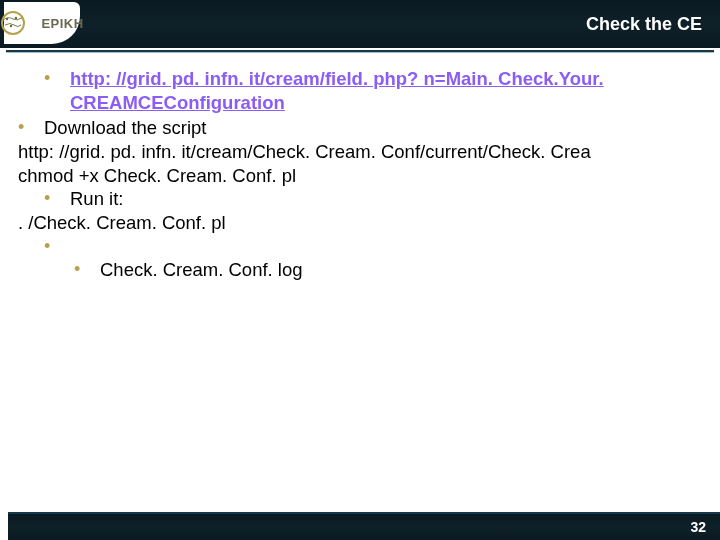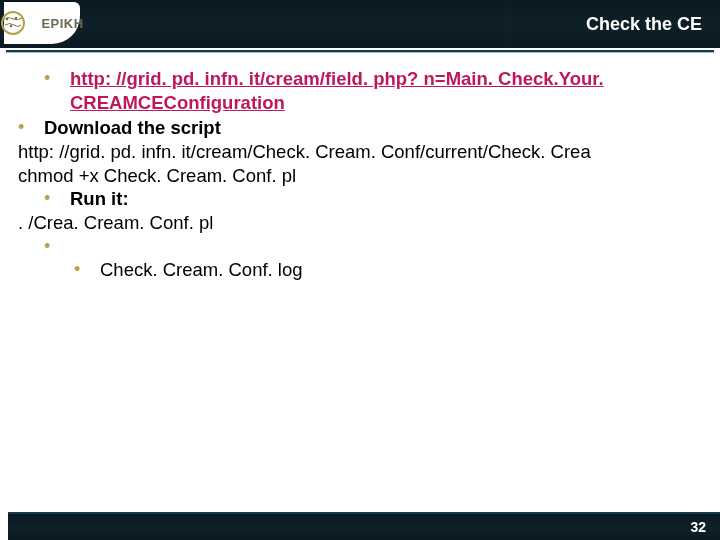--- a/index.html
+++ b/index.html
@@ -32,22 +32,22 @@
   .divider {
     height: 2px; background: #16384a; margin: 2px 6px 0 6px;
   }
   .divider2 { height: 1px; background: #9fbecb; margin: 0 6px 0 6px; }
   .body {
     flex: 1; padding: 14px 18px 0 18px;
     font-size: 18.5px; color: #000; line-height: 1.28;
   }
   .bullet-row { display: flex; }
   .dot { color: #b6a14c; font-size: 18px; width: 26px; flex: 0 0 26px; line-height: 1.28; }
-  .body a { color: #be185d; text-decoration: underline; font-weight: bold; }
-  .body .bold { font-weight: bold; }
+  .body a { color: #8b5cf6; text-decoration: underline; font-weight: bold; }
+  .body .bold { font-weight: normal; }
   .indent0 { padding-left: 0; }
   .indent1 { padding-left: 26px; }
   .indent2 { padding-left: 56px; }
   .plain { padding-left: 0; }
   .footer {
     height: 28px;
     background: linear-gradient(to bottom, #0b1a22 0%, #0e2028 50%, #0b1a22 100%);
     display: flex; align-items: center; justify-content: flex-end;
     padding-right: 14px;
     border-top: 2px solid #163a4c;
@@ -93,21 +93,21 @@
       <span class="dot">•</span>
       <span class="bold">Download the script</span>
     </div>
     <div class="plain">http: //grid. pd. infn. it/cream/Check. Cream. Conf/current/Check. Crea</div>
     <div class="plain">chmod +x Check. Cream. Conf. pl</div>
 
     <div class="bullet-row indent1">
       <span class="dot">•</span>
       <span class="bold">Run it:</span>
     </div>
-    <div class="plain">. /Crea. Cream. Conf. pl</div>
+    <div class="plain">. /Check. Cream. Conf. pl</div>
 
     <div class="bullet-row indent1">
       <span class="dot">•</span>
     </div>
 
     <div class="bullet-row indent2">
       <span class="dot">•</span>
       <span>Check. Cream. Conf. log</span>
     </div>
 

